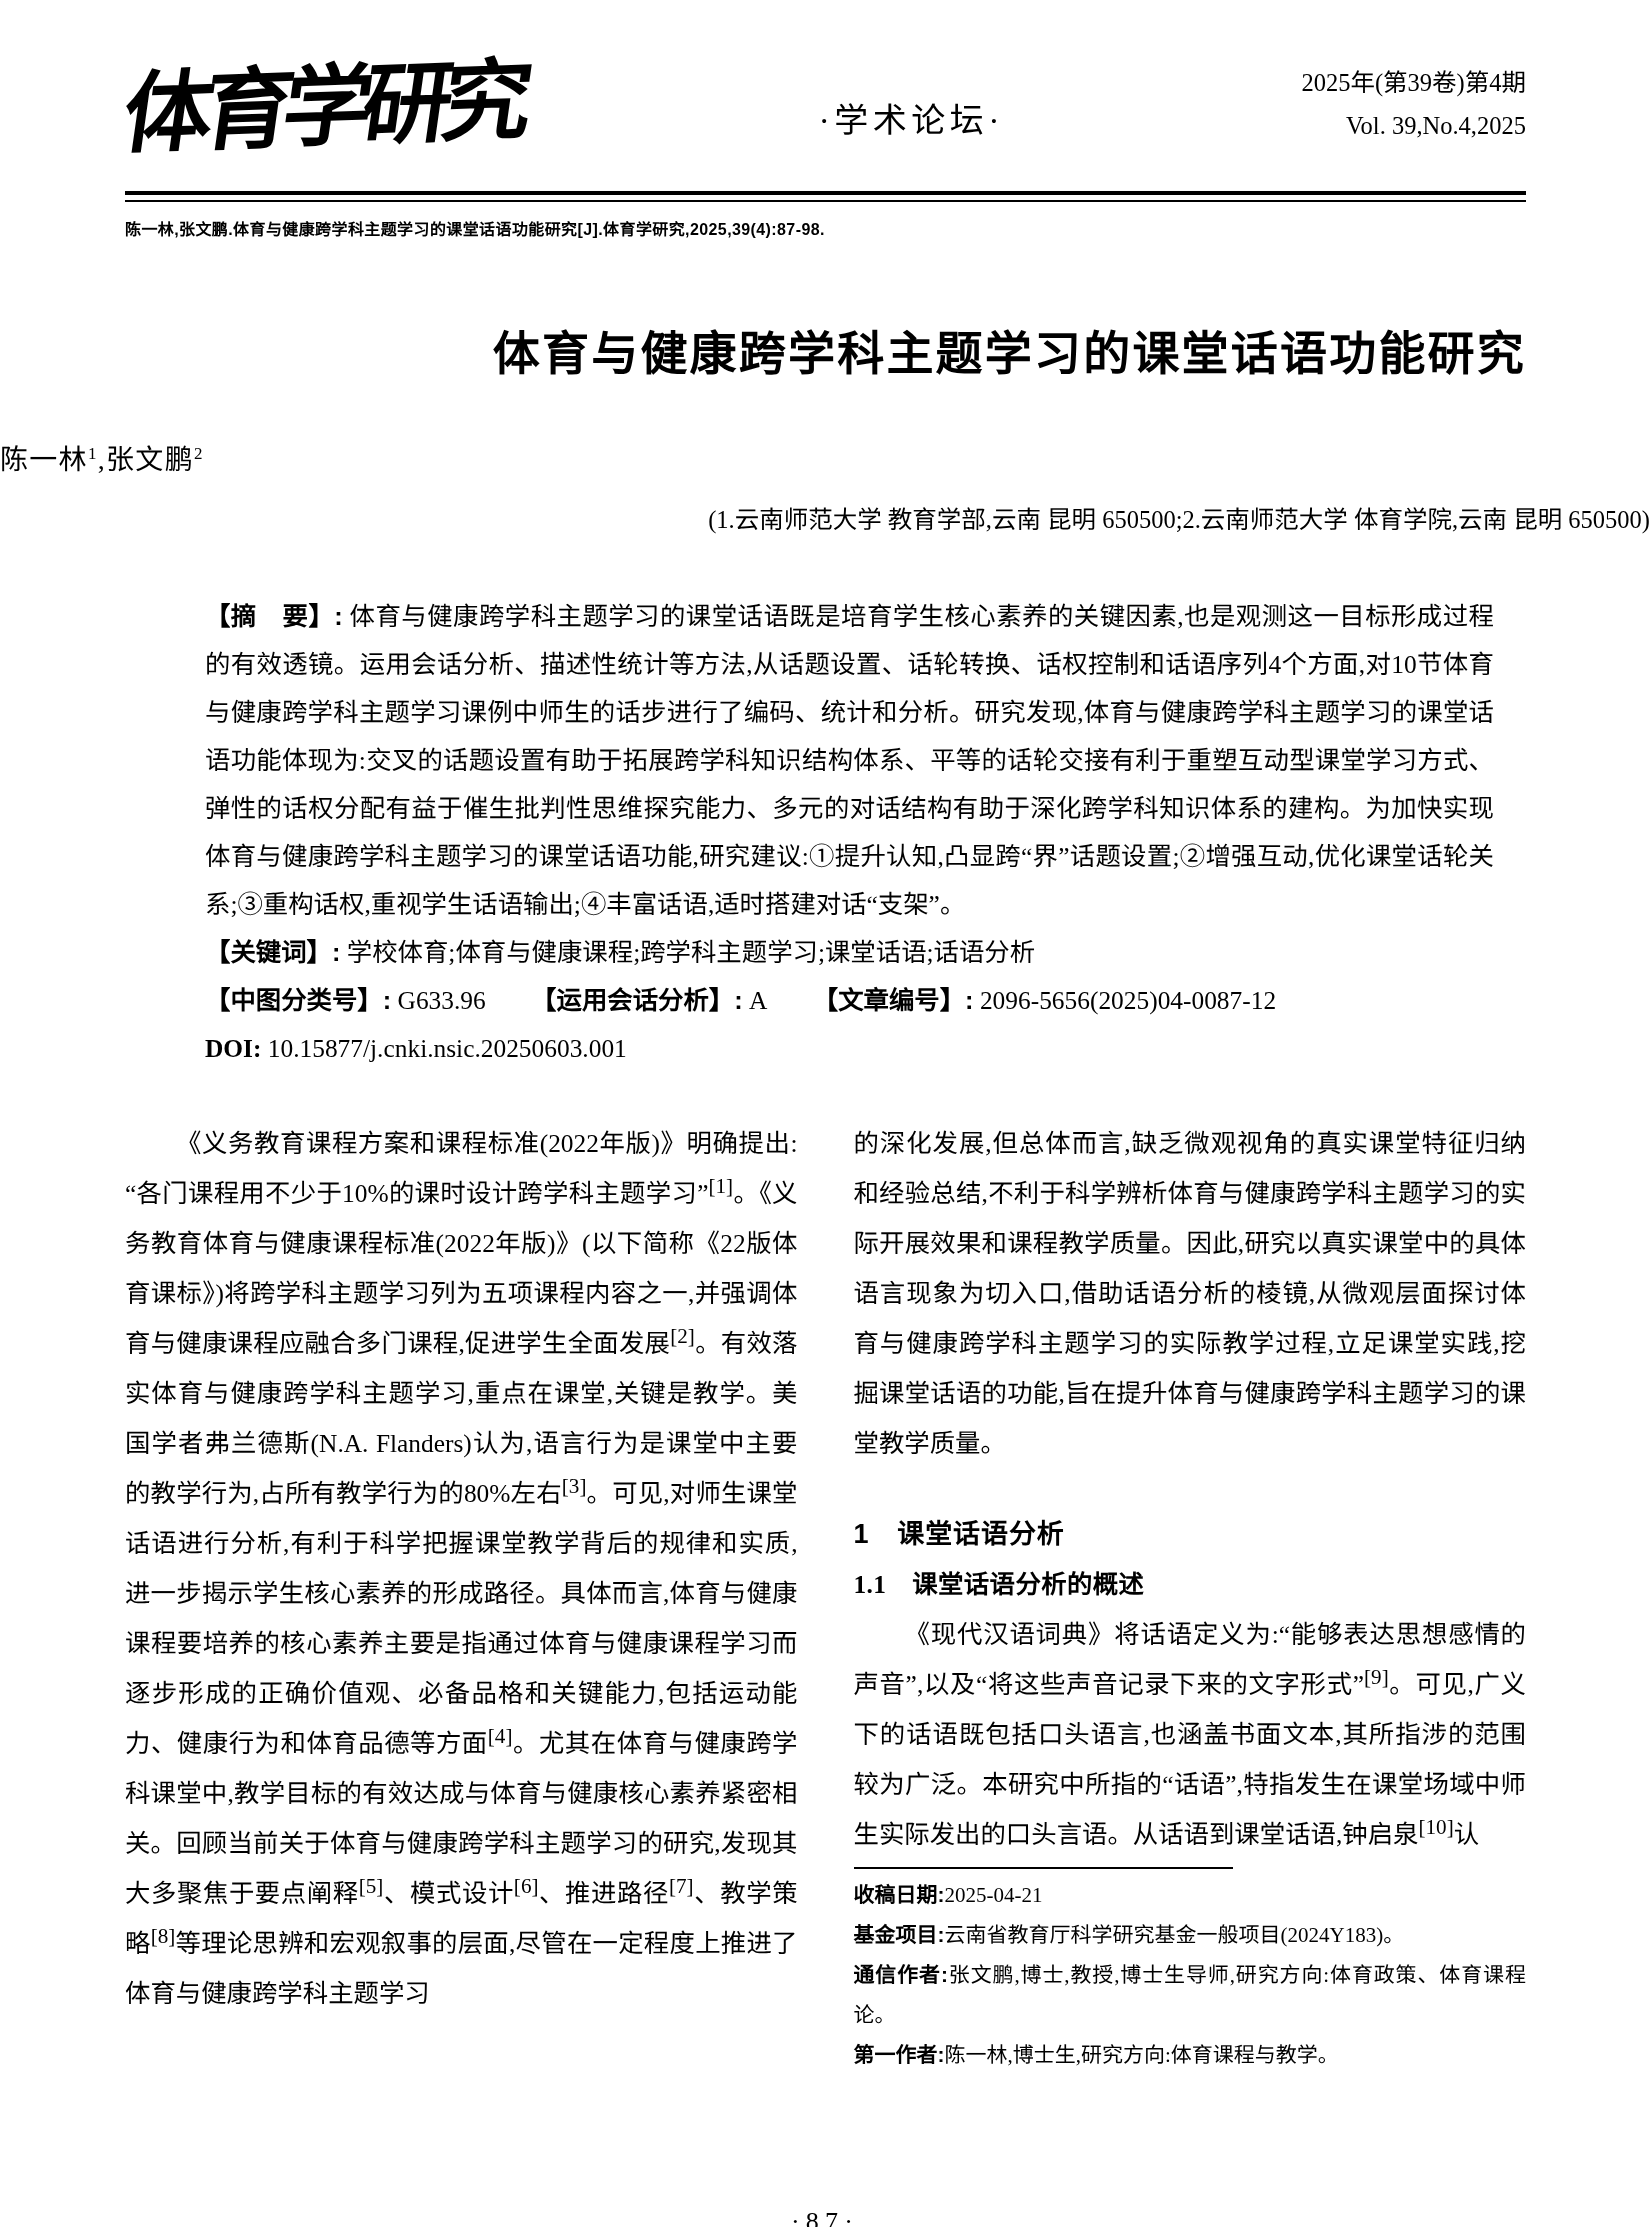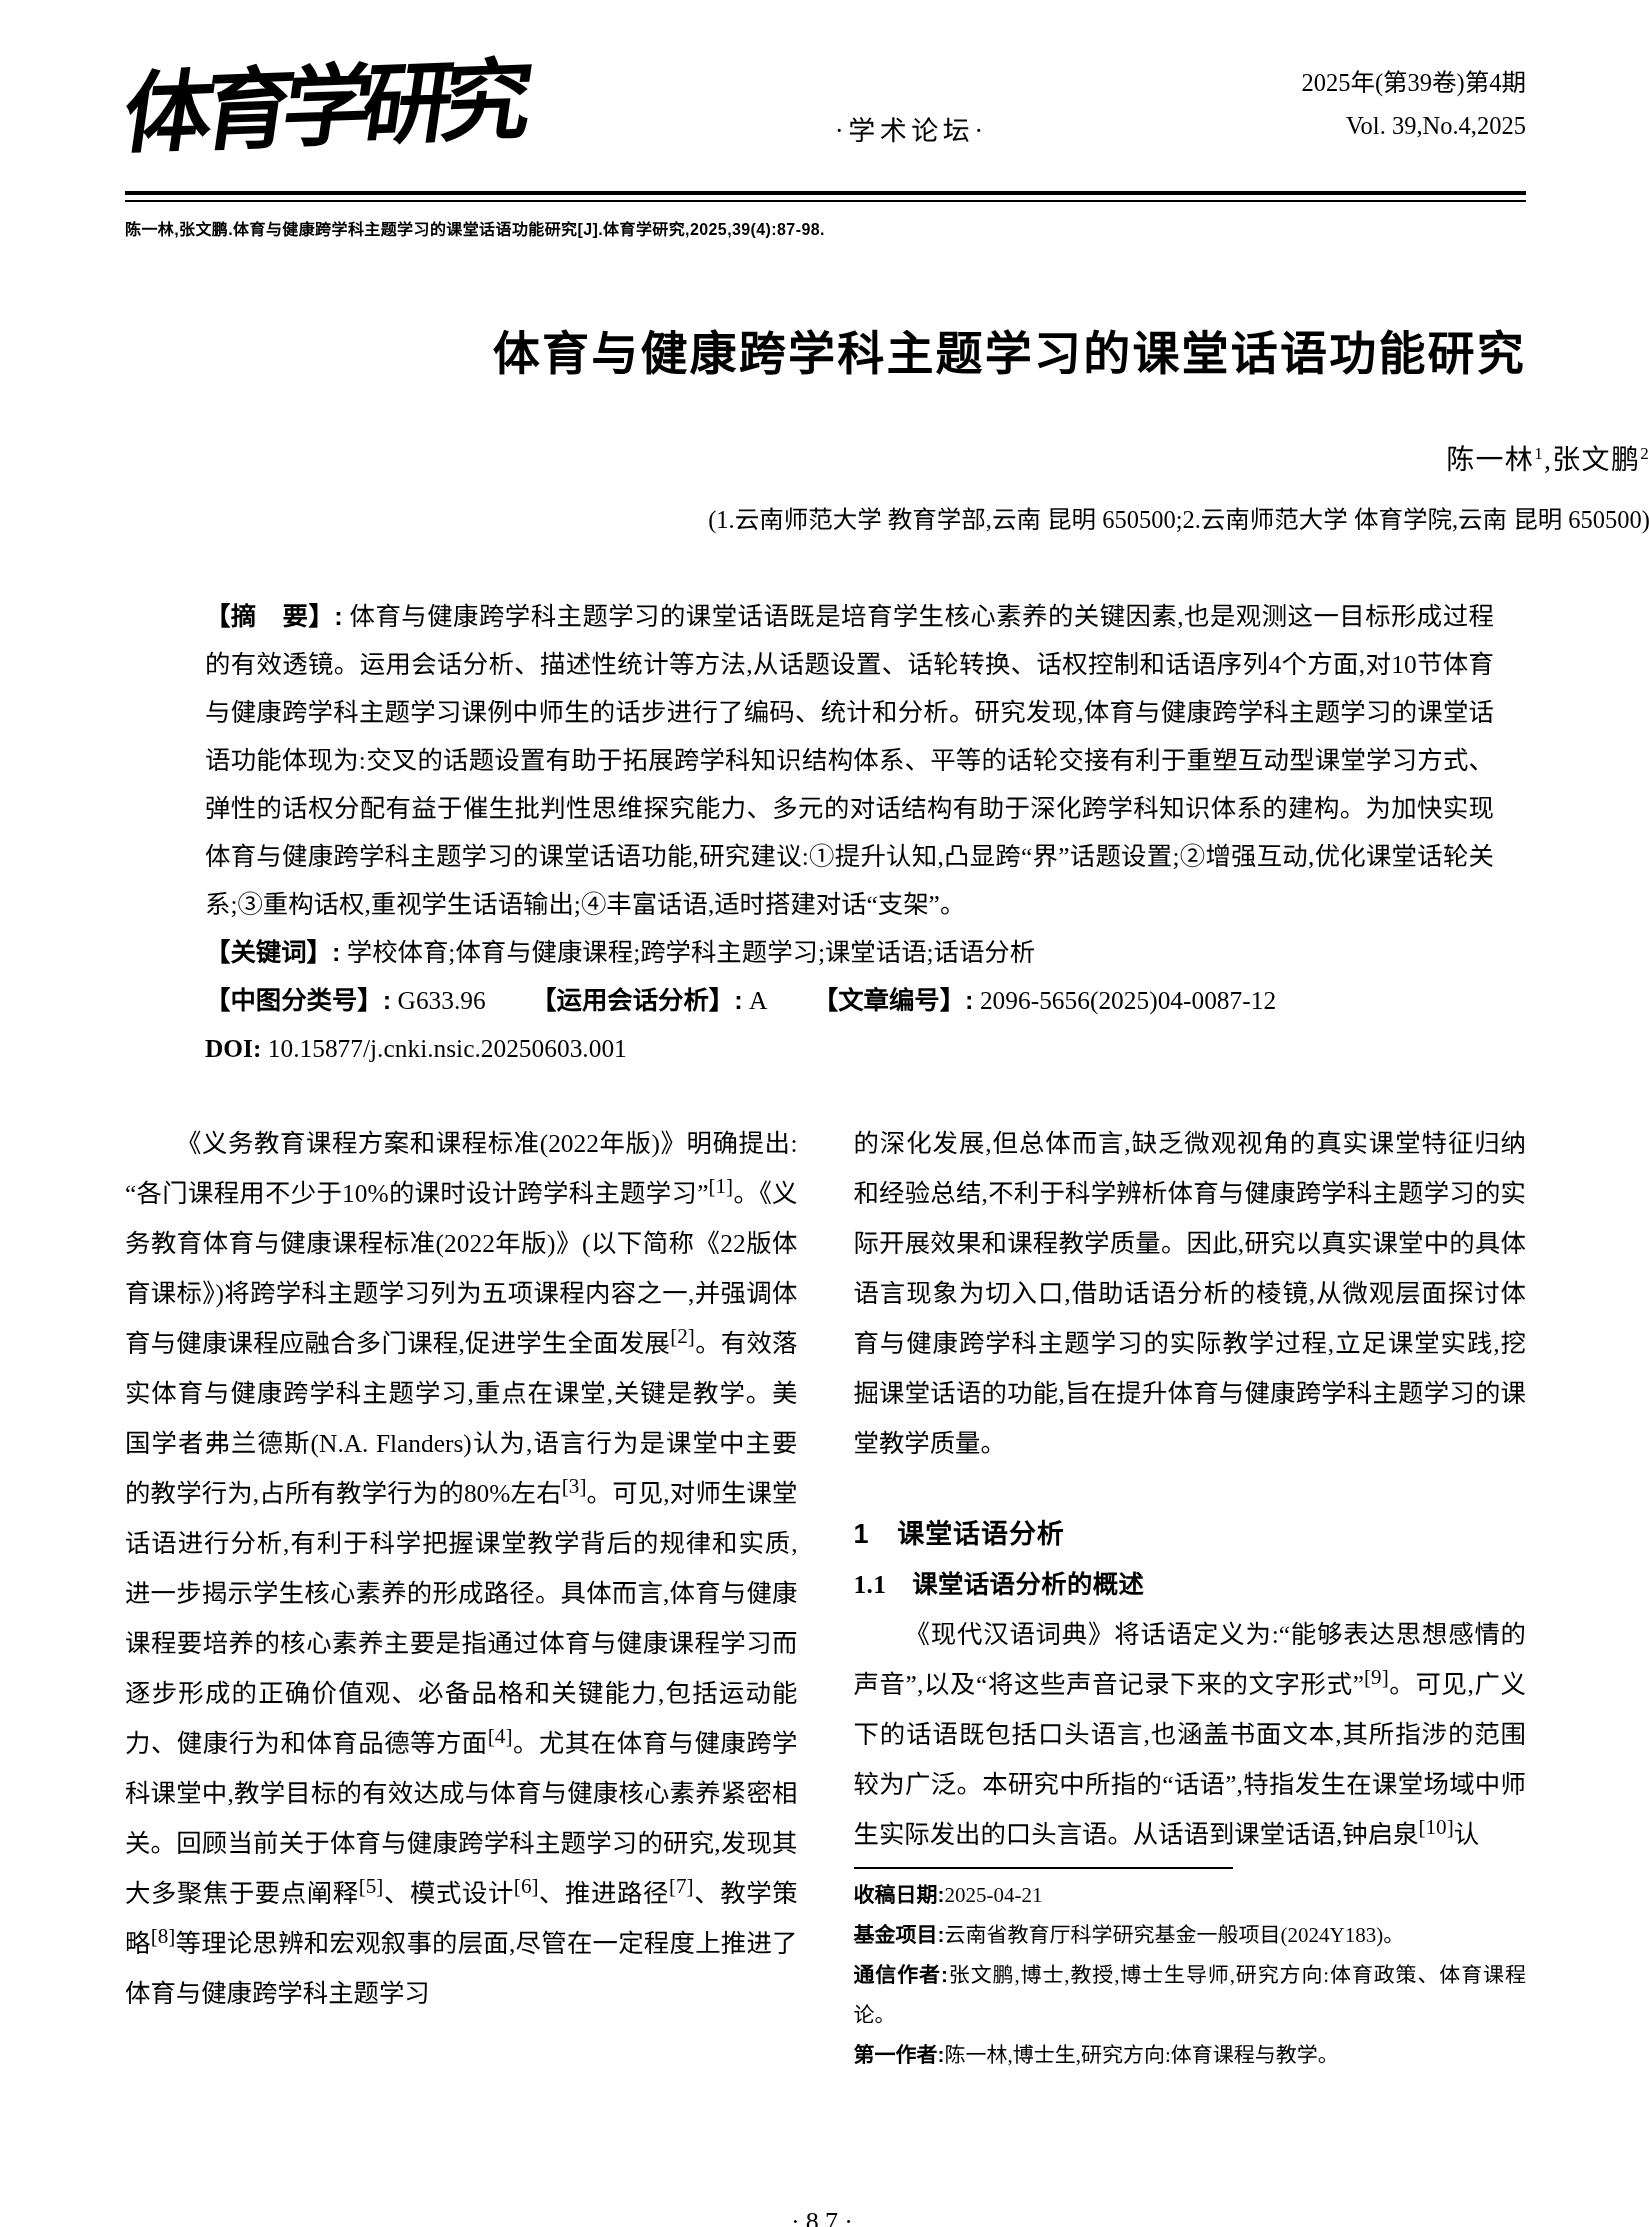--- a/index.html
+++ b/index.html
@@ -17,21 +17,21 @@
     padding:62px 124px 0 125px;
     display:flex;justify-content:space-between;align-items:flex-start;
     height:116px;
   }
   .logo{
     font-size:89px;line-height:1.05;font-weight:bold;
     transform:skewX(-10deg) rotate(-2deg);
     letter-spacing:-9.8px;white-space:nowrap;
   }
   .column-label{
-    font-size:27px;letter-spacing:4.5px;margin-top:47px;white-space:nowrap;
+    font-size:34px;letter-spacing:4.5px;margin-top:31px;white-space:nowrap;
   }
   .issue-info{
     text-align:right;font-size:24.5px;line-height:1.75;white-space:nowrap;
   }
   .double-rule{
     margin:12.5px 124px 0 125px;
     height:5.8px;
     border-top:4px solid #000;
     border-bottom:2.2px solid #000;
   }
@@ -41,21 +41,21 @@
     font-weight:bold;font-size:16px;letter-spacing:0.4px;
   }
   
   .title{
     margin:75px 124px 0 125px;
     text-align:right;
     font-family:"Liberation Sans","DejaVu Sans",sans-serif;
     font-weight:bold;font-size:47px;letter-spacing:2.2px;
   }
   .authors{
-    margin-top:53px;text-align:right;font-size:28px;letter-spacing:1.3px;
+    margin-top:53px;text-align:left;font-size:28px;letter-spacing:1.3px;
   }
   .authors sup{font-size:17px;}
   .affiliation{
     margin-top:23px;text-align:right;font-size:24.5px;
   }
   
   .meta{
     margin:57px 156px 0 205px;
     font-size:25.4px;line-height:48px;text-align:justify;
   }

